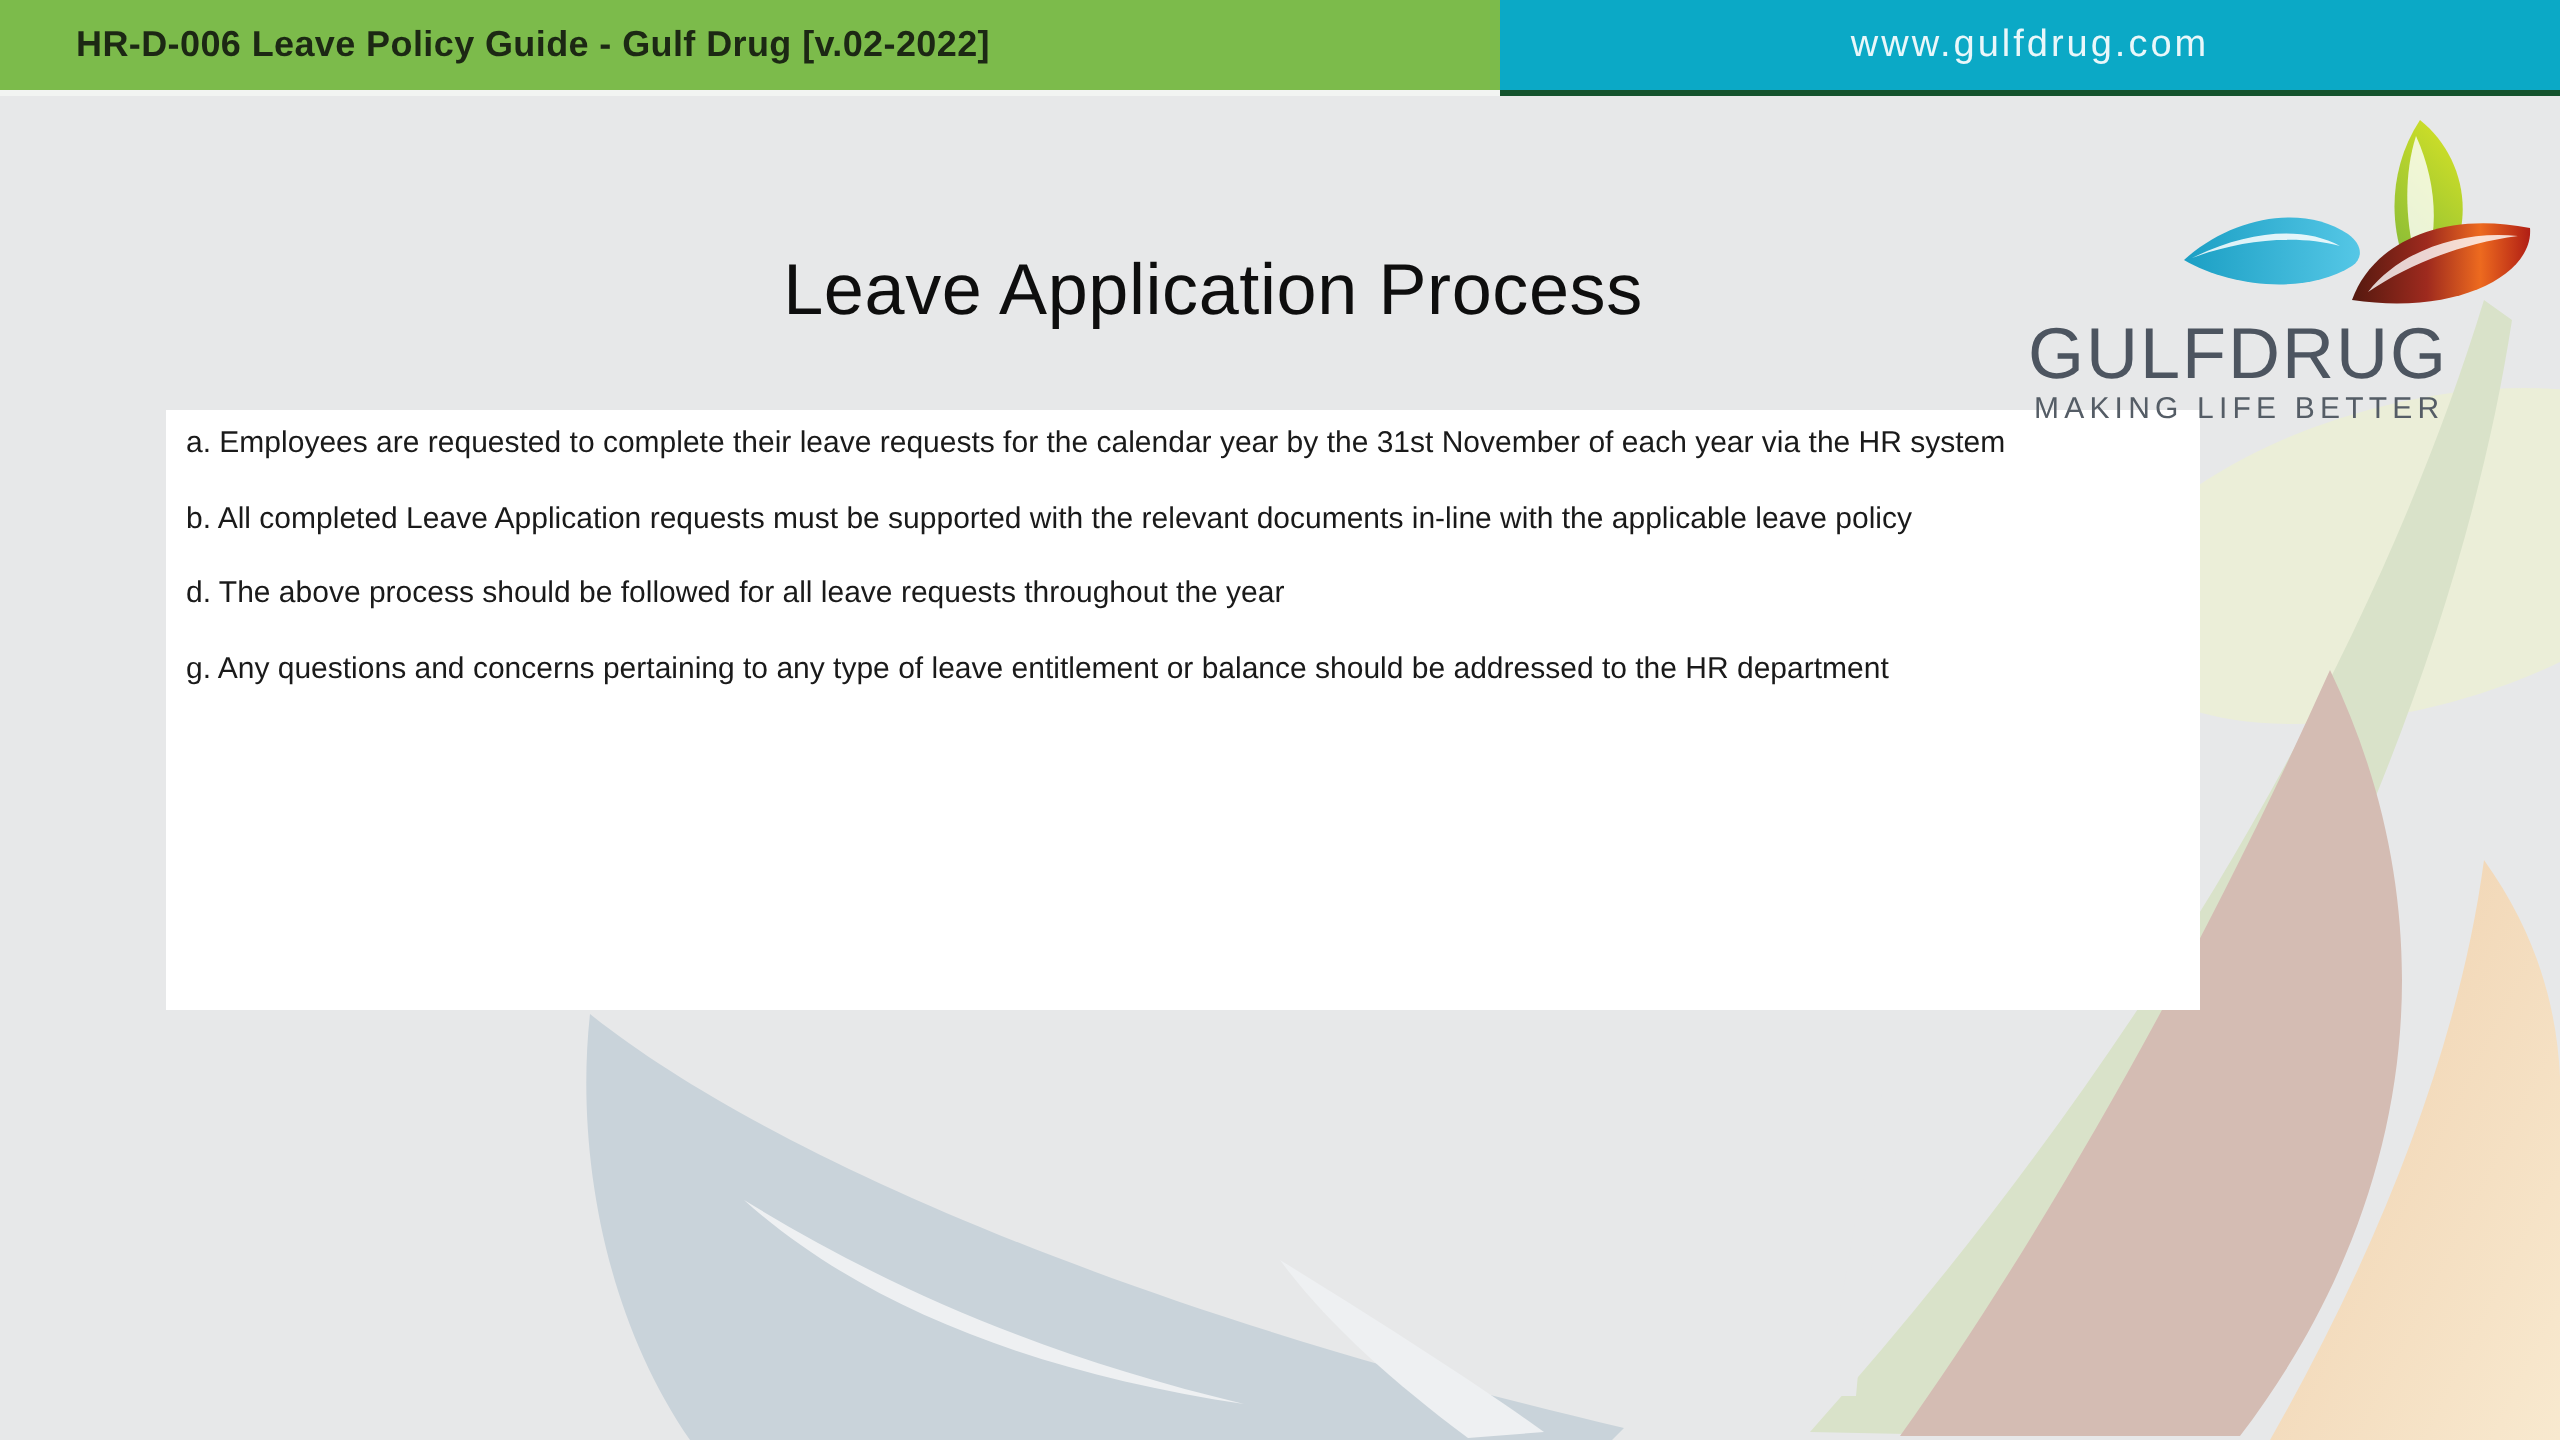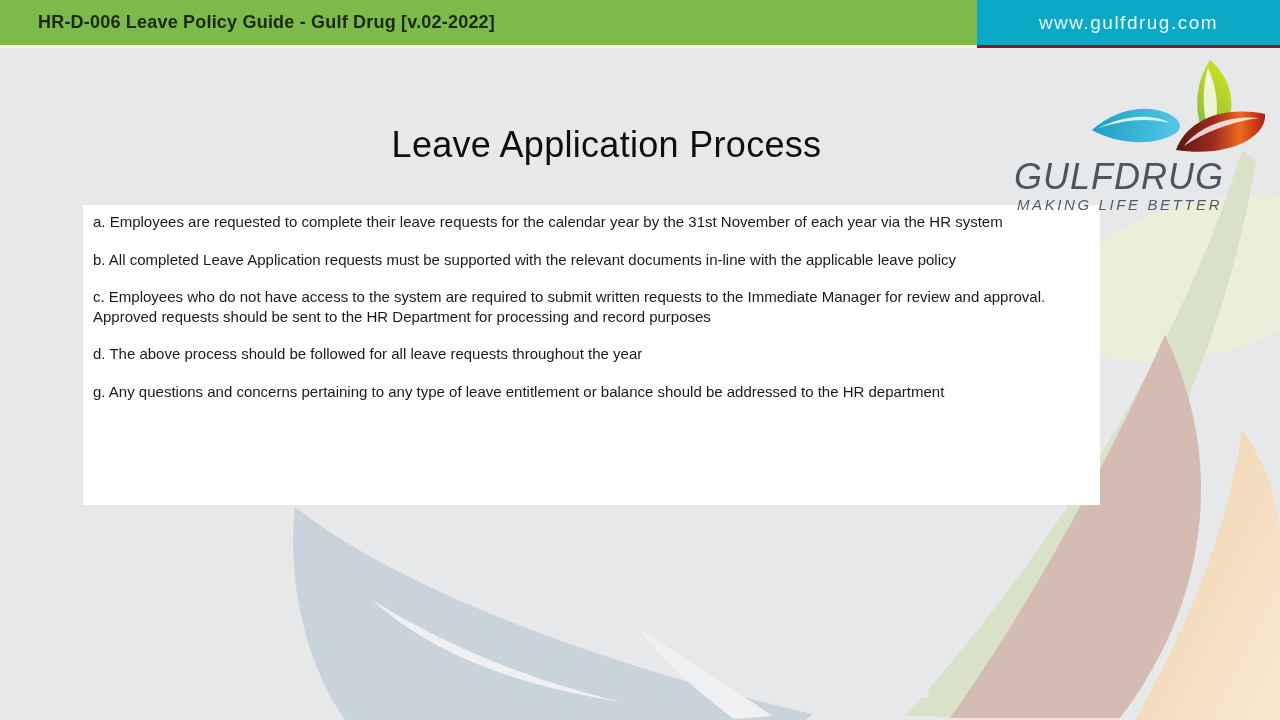--- a/index.html
+++ b/index.html
@@ -12,36 +12,36 @@
     --header-text:#1C2814;
     --website-text:#E9F7FA;
   }
   *{margin:0;padding:0;box-sizing:border-box;}
   html,body{width:1280px;height:720px;overflow:hidden;}
   body{font-family:"Liberation Sans",sans-serif;background:#cfd1d3;}
   .slide{position:relative;width:1280px;height:720px;background:var(--background);overflow:hidden;}
 
   
   .header{position:absolute;top:0;left:0;width:1280px;height:48px;display:flex;z-index:40;}
-  .header-green{width:977px;height:48px;background:var(--header-green);display:flex;align-items:center;
+  .header-green{width:750px;height:48px;background:var(--header-green);display:flex;align-items:center;
     border-bottom:3px solid #f2f4f2;}
   .header-doc-title{padding-left:38px;font-size:18px;font-weight:600;color:var(--header-text);letter-spacing:.2px;}
   .header-teal{flex:1;height:48px;background:var(--header-teal);display:flex;align-items:center;justify-content:center;
-    border-bottom:3px solid #7f1d1d;}
+    border-bottom:3px solid #14532d;}
   .header-website{font-size:19px;font-weight:400;letter-spacing:1.5px;color:var(--website-text);}
 
   
   .watermarks{position:absolute;inset:0;z-index:1;pointer-events:none;}
 
   
   .page-title{position:absolute;left:98px;top:124px;width:1017px;text-align:center;z-index:10;
     font-size:36px;color:#0e0e0e;letter-spacing:.3px;}
 
   
-  .logo{position:absolute;left:1000px;top:58px;width:272px;height:150px;z-index:30;font-style:italic;}
+  .logo{position:absolute;left:1000px;top:58px;width:272px;height:150px;z-index:30;}
   .logo-leaves{position:absolute;left:88px;top:0;}
   .logo-name{position:absolute;left:14px;top:98px;font-size:36px;color:var(--logo-text);letter-spacing:1px;font-weight:400;}
   .logo-tagline{position:absolute;left:17px;top:138px;font-size:15px;color:#555d66;letter-spacing:2.6px;font-weight:400;}
 
   
   .content-panel{position:absolute;left:83px;top:205px;width:1017px;height:300px;background:var(--panel);
     z-index:20;padding:7px 10px 0 10px;}
   .content-panel p{font-size:15px;line-height:19.5px;color:var(--body-text);margin-bottom:18px;}
 </style>
 </head>
@@ -110,18 +110,17 @@
     </svg>
     <div class="logo-name">GULFDRUG</div>
     <div class="logo-tagline">MAKING LIFE BETTER</div>
   </div>
 
   <div class="page-title">Leave Application Process</div>
 
   <div class="content-panel">
     <p>a. Employees are requested to complete their leave requests for the calendar year by the 31st November of each year via the HR system</p>
     <p>b. All completed Leave Application requests must be supported with the relevant documents in-line with the applicable leave policy</p>
-    <p>c. Employees who do not have access to the system are required to submit written requests to the Immediate Manager for review and approval. Approved requests should be sent to the HR Department for processing and record purposes</p>
     <p>d. The above process should be followed for all leave requests throughout the year</p>
     <p>g. Any questions and concerns pertaining to any type of leave entitlement or balance should be addressed to the HR department</p>
   </div>
 
 </div>
 
 </body></html>

